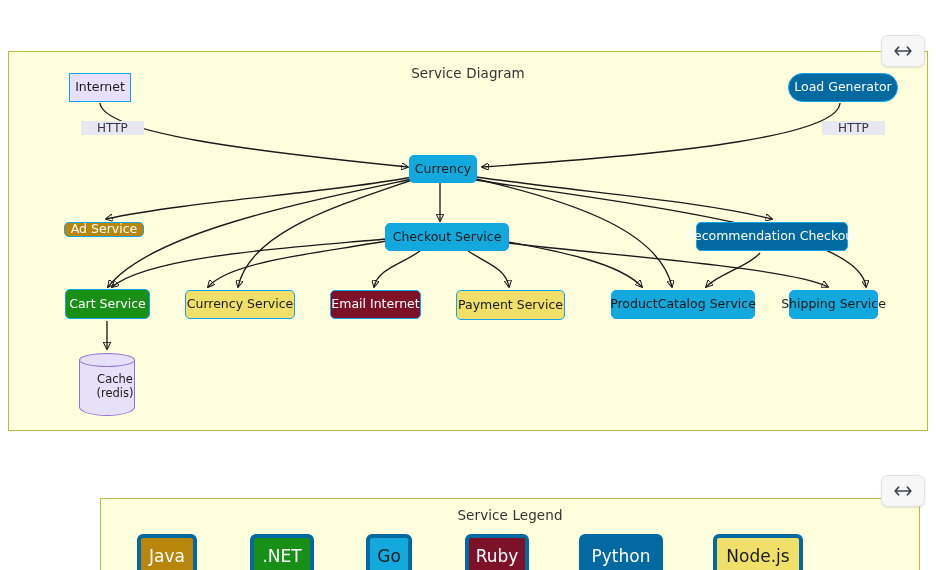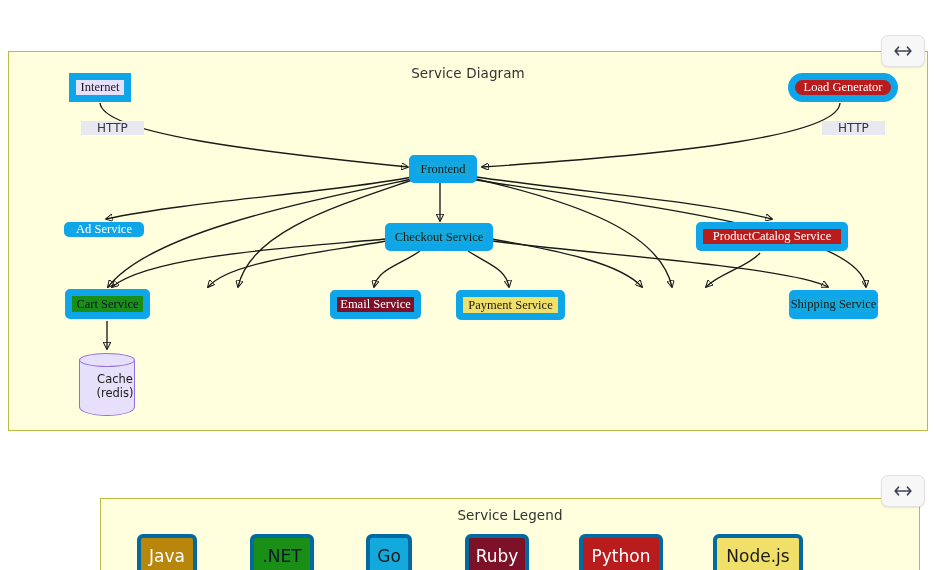--- a/index.html
+++ b/index.html
@@ -68,37 +68,36 @@
   }
 
   
   .node {
     position: absolute;
     box-sizing: border-box;
     display: flex;
     align-items: center;
     justify-content: center;
     text-align: center;
-    border: 7px solid #0ea5e9;
+    border: 1px solid #0ea5e9;
     border-radius: 5px;
     font-size: 12.5px;
     line-height: 1.15;
     white-space: nowrap;
     padding: 0 9px;
-    font-family: Liberation Serif, serif;
   }
   .node.sharp   { border-radius: 0; }
   .node.stadium { border-radius: 999px; }
 
   
   .fill-java   { background: #b8860b; color: #ffffff; }
-  .fill-dotnet { background: #1a8f18; color: #0f172a; }
+  .fill-dotnet { background: #1a8f18; color: #ffffff; }
   .fill-go     { background: #14a9dd; color: #1a1a1a; }
   .fill-ruby   { background: #7d1128; color: #ffffff; }
-  .fill-python { background: #b91c1c; color: #ffffff; text-align: right; }
+  .fill-python { background: #0369a1; color: #ffffff; text-align: right; }
   .fill-node   { background: #f0e06a; color: #1a1a1a; }
   .fill-plain  { background: #e6e0fa; color: #1a1a1a; }
 
   
   #node-cache {
     position: absolute;
     left: 79px;
     top: 310px;
     width: 56px;
     height: 70px;
@@ -225,35 +224,37 @@
       <path d="M 760 210 C 748 224 720 230 706 244" marker-end="url(#arrow)"></path>
 
       <path d="M 107 278 L 107 306" marker-end="url(#arrow)"></path>
     </g>
   </svg>
 
   <div class="node sharp fill-plain" id="node-internet" style="left:69px; top:30px; width:62px; height:29px;">Internet</div>
 
   <div class="node stadium fill-python" id="node-loadgenerator" style="left:788px; top:30px; width:110px; height:29px;">Load Generator</div>
 
-  <div class="node fill-go" id="node-frontend" style="left:409px; top:112px; width:68px; height:28px;">Frontend</div>
+  <div class="node fill-go" id="node-frontend" style="left:409px; top:112px; width:68px; height:28px;">Currency</div>
 
   <div class="node fill-java" id="node-adservice" style="left:64px; top:179px; width:80px; height:15px;">Ad Service</div>
 
-  <div class="node fill-go" id="node-checkout" style="left:385px; top:180px; width:108px; height:28px;">Checkout Service</div>
-
-  <div class="node fill-python" id="node-recommendation" style="left:696px; top:179px; width:152px; height:29px;">ProductCatalog Service</div>
+  <div class="node fill-go" id="node-checkout" style="left:385px; top:180px; width:124px; height:28px;">Checkout Service</div>
+
+  <div class="node fill-python" id="node-recommendation" style="left:696px; top:179px; width:152px; height:29px;">Recommendation Checkout</div>
 
   <div class="node fill-dotnet" id="node-cart" style="left:65px; top:246px; width:85px; height:30px;">Cart Service</div>
 
-
-  <div class="node fill-ruby" id="node-email" style="left:330px; top:247px; width:91px; height:29px;">Email Service</div>
+  <div class="node fill-node" id="node-currency" style="left:185px; top:247px; width:110px; height:29px;">Currency Service</div>
+
+  <div class="node fill-ruby" id="node-email" style="left:330px; top:247px; width:91px; height:29px;">Email Internet</div>
 
   <div class="node fill-node" id="node-payment" style="left:456px; top:247px; width:109px; height:30px;">Payment Service</div>
 
+  <div class="node fill-go" id="node-productcatalog" style="left:611px; top:247px; width:144px; height:29px;">ProductCatalog Service</div>
 
   <div class="node fill-go" id="node-shipping" style="left:789px; top:247px; width:89px; height:29px;">Shipping Service</div>
 
   <div id="node-cache">
     <div class="cyl-body"></div>
     <div class="cyl-top"></div>
     <div class="cyl-label">
       <div>Cache</div>
       <div>(redis)</div>
     </div>

